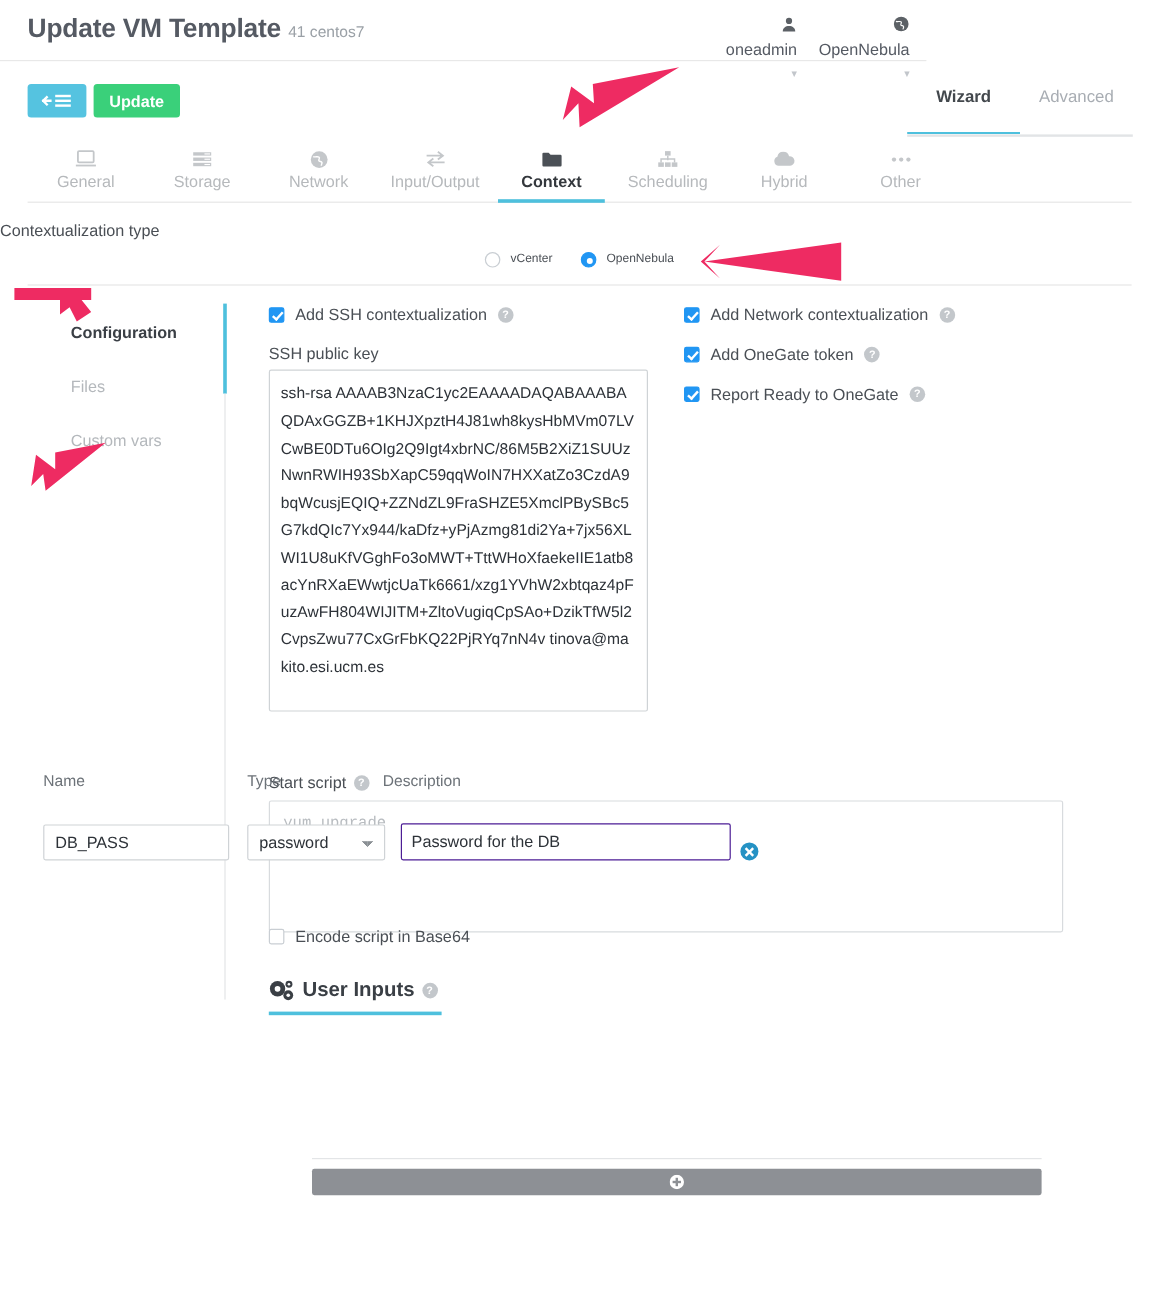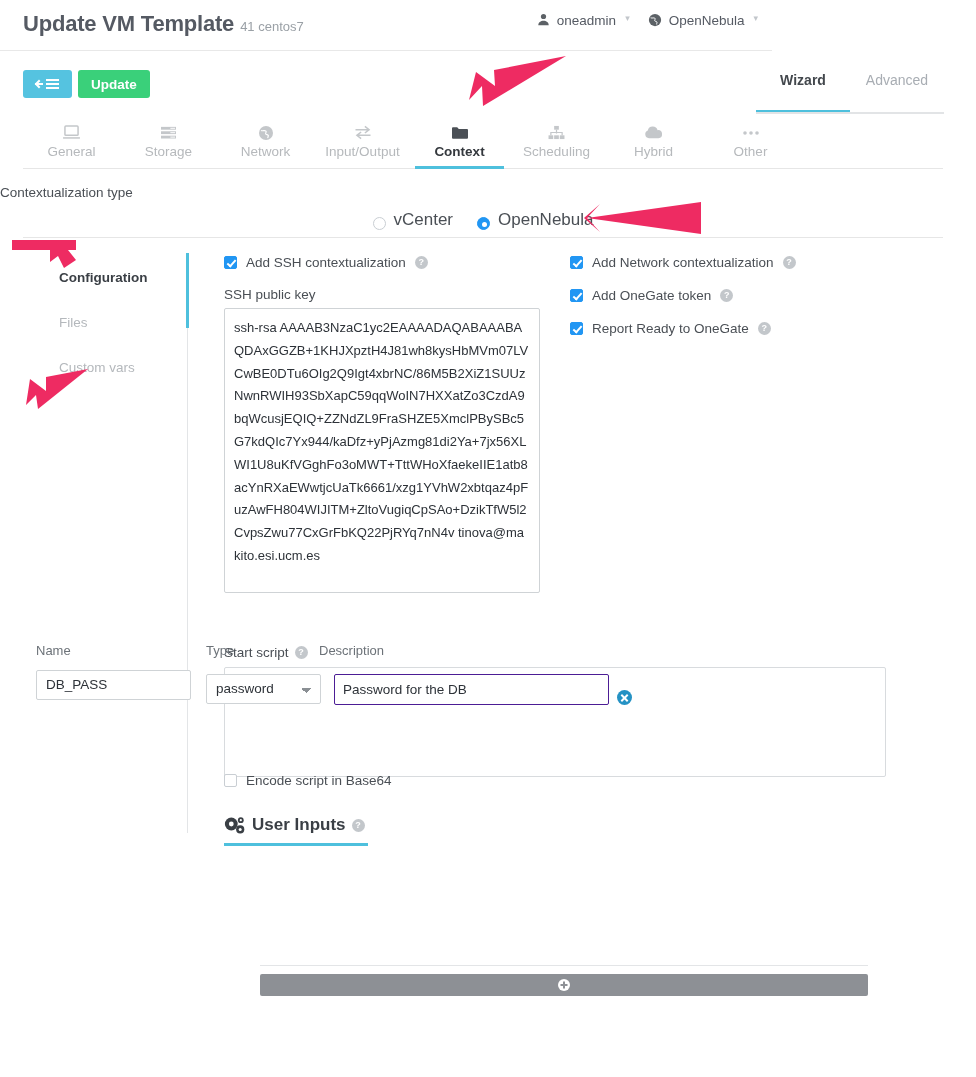--- a/index.html
+++ b/index.html
@@ -26,23 +26,24 @@
   }
   .page-title-sub {
     font-size: 13px; font-weight: normal; color: #9aa0a6;
     margin-left: 6px; letter-spacing: 0;
   }
   .topbar-right {
     position: absolute; right: 14px; top: 13px;
     display: flex; align-items: center; gap: 18px;
   }
   .tb-item {
-    display: flex; align-items: flex-start; gap: 7px;
+    display: flex; align-items: flex-end; gap: 7px;
     font-size: 13.5px; color: #555a63;
     cursor: pointer;
+    flex-direction: column;
   }
   .tb-item .tb-caret {
     color: #c2c6cb; font-size: 9px; margin-left: 2px;
   }
   .tb-ico { display:inline-flex; align-items:center; }
 
   
   .btn-back {
     position: absolute; left: 23px; top: 70px;
     width: 49px; height: 28px;
@@ -107,21 +108,21 @@
     position: absolute; left: 0; top: 185px; width: 976px;
   }
   .ctx-type-label {
     text-align: left; font-size: 13.5px; color: #4a4f55;
     width: 966px;
   }
   .ctx-radio-row {
     display: flex; justify-content: center; gap: 24px;
     margin-top: 10px; width: 966px;
   }
-  .radio-opt { display: flex; align-items: flex-end; gap: 8px; cursor: pointer; font-size: 17px; color: #4a4f55;}
+  .radio-opt { display: flex; align-items: flex-start; gap: 8px; cursor: pointer; font-size: 10px; color: #4a4f55;}
   .rad {
     width: 13px; height: 13px; border-radius: 50%;
     border: 1px solid #c9ced3; background: #fff;
     display: inline-block; position: relative;
   }
   .rad.checked { background: #2196f3; border-color: #2196f3; }
   .rad.checked::after {
     content:""; position:absolute; left:4px; top:4px;
     width:5px; height:5px; border-radius:50%; background:#fff;
   }
@@ -212,21 +213,21 @@
     display: flex; align-items: center; gap: 6px;
   }
   .ui-head-title { font-size: 17px; font-weight: bold; color: #3a3f45; }
 
   
   .ui-table { position: absolute; left: 36px; top: 643px; width: 620px; }
   .ui-hdr { display: flex; font-size: 13px; color: #6c7278; }
   .ui-hdr .h1 { width: 170px; }
   .ui-hdr .h2 { width: 113px; }
   .ui-hdr .h3 { width: 280px; }
-  .ui-row { display: flex; align-items: center; margin-top: 6px; }
+  .ui-row { display: flex; align-items: flex-end; margin-top: 18px; }
   .in-name {
     width: 155px; height: 30px;
     border: 1px solid #cfd3d6; border-radius: 2px; background: #fff;
     padding: 0 9px; font-size: 13.5px; color: #2d3238;
     font-family: "Liberation Sans", sans-serif;
   }
   .sel-type {
     width: 115px; height: 30px; margin-left: 15px; margin-top: 8px;
     border: 1px solid #cfd3d6; border-radius: 2px; background: #fff;
     padding: 0 9px; font-size: 13.5px; color: #2d3238;

